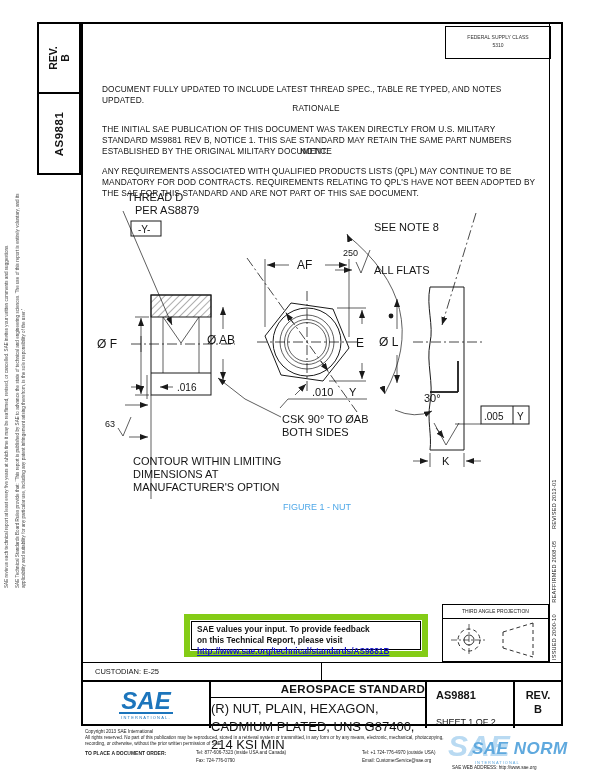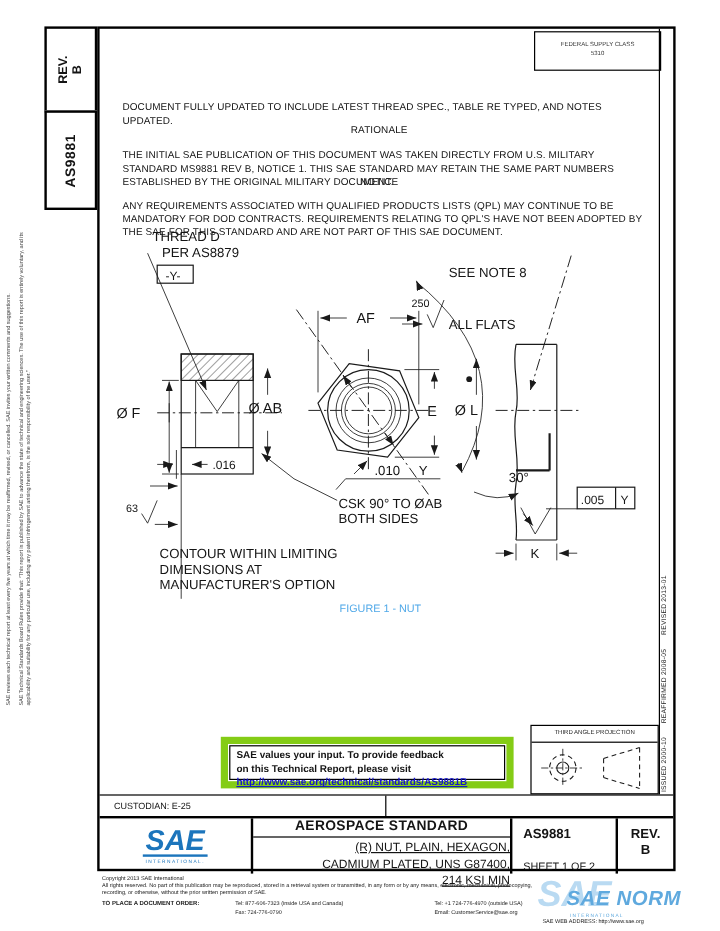--- a/index.html
+++ b/index.html
@@ -45,23 +45,23 @@
   
   .info-row{position:absolute;left:0;top:638px;width:478px;height:18px;border-top:1px solid #000;box-sizing:border-box;}
   .info-cell{position:absolute;top:0;height:18px;font-size:7.5px;line-height:17px;box-sizing:border-box;}
   .tblock{position:absolute;left:0;top:656px;width:478px;height:48px;border-top:2px solid #000;box-sizing:border-box;}
   .cell{position:absolute;top:0;height:100%;box-sizing:border-box;}
   .logo-cell{left:0;width:128px;border-right:2px solid #000;display:flex;flex-direction:column;align-items:center;justify-content:center;}
   .sae-logo{font-size:24px;font-weight:900;font-style:italic;color:#1C75BC;line-height:.9;
             border-bottom:2px solid #1C75BC;padding:0 2px;}
   .sae-sub{font-size:4px;color:#1C75BC;letter-spacing:1.2px;margin-top:1px;}
   .mid-cell{left:128px;width:214px;}
-  .tb-head{height:15px;border-bottom:1px solid #000;font-size:11.5px;font-weight:bold;text-align:center;
+  .tb-head{height:15px;border-bottom:1px solid #000;font-size:11.5px;font-weight:bold;text-align:right;
            letter-spacing:.3px;line-height:15px;}
-  .tb-desc{font-size:10px;line-height:1.38;text-align:right;padding-top:2px;text-decoration:underline;}
+  .tb-desc{font-size:13px;line-height:1.38;text-align:left;padding-top:2px;}
   .numcell{left:342px;width:88px;border-left:2px solid #000;padding:7px 0 0 9px;}
   .numcell .n1{font-size:11px;font-weight:bold;}
   .numcell .n2{font-size:9px;margin-top:16px;}
   .revcell{left:430px;width:48px;border-left:2px solid #000;text-align:center;padding-top:7px;}
   .revcell .r1{font-size:11px;font-weight:bold;}
   .revcell .r2{font-size:11px;font-weight:bold;margin-top:2px;}
 
   
   .ft{position:absolute;font-size:4.6px;color:#222;white-space:nowrap;}
   .ft.b{font-weight:bold;font-size:5px;}

